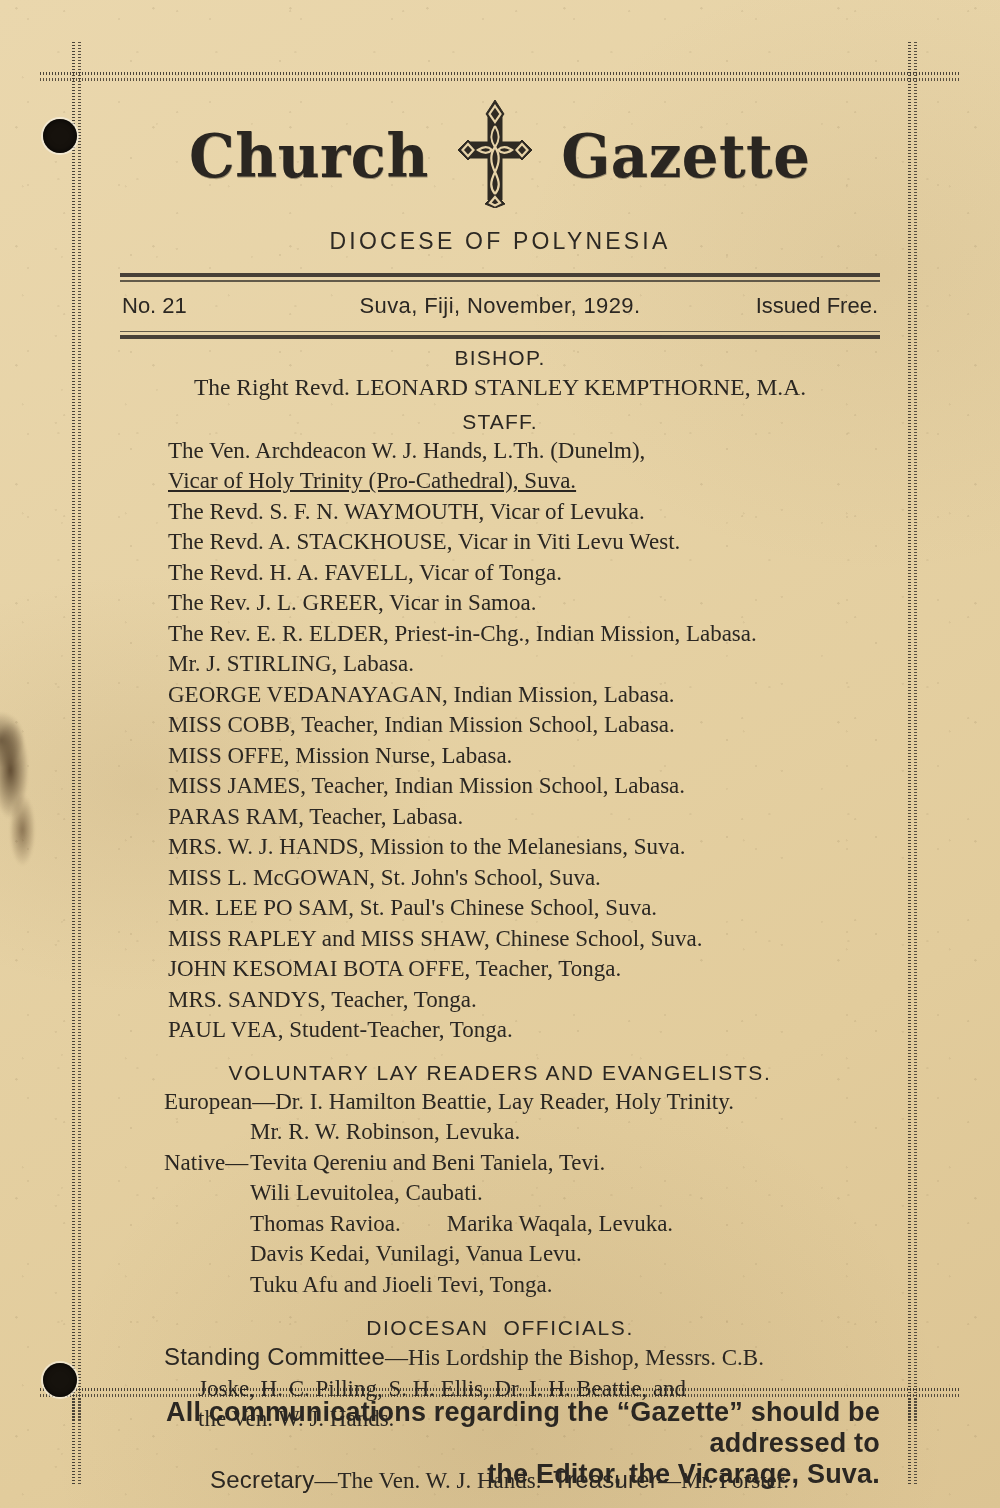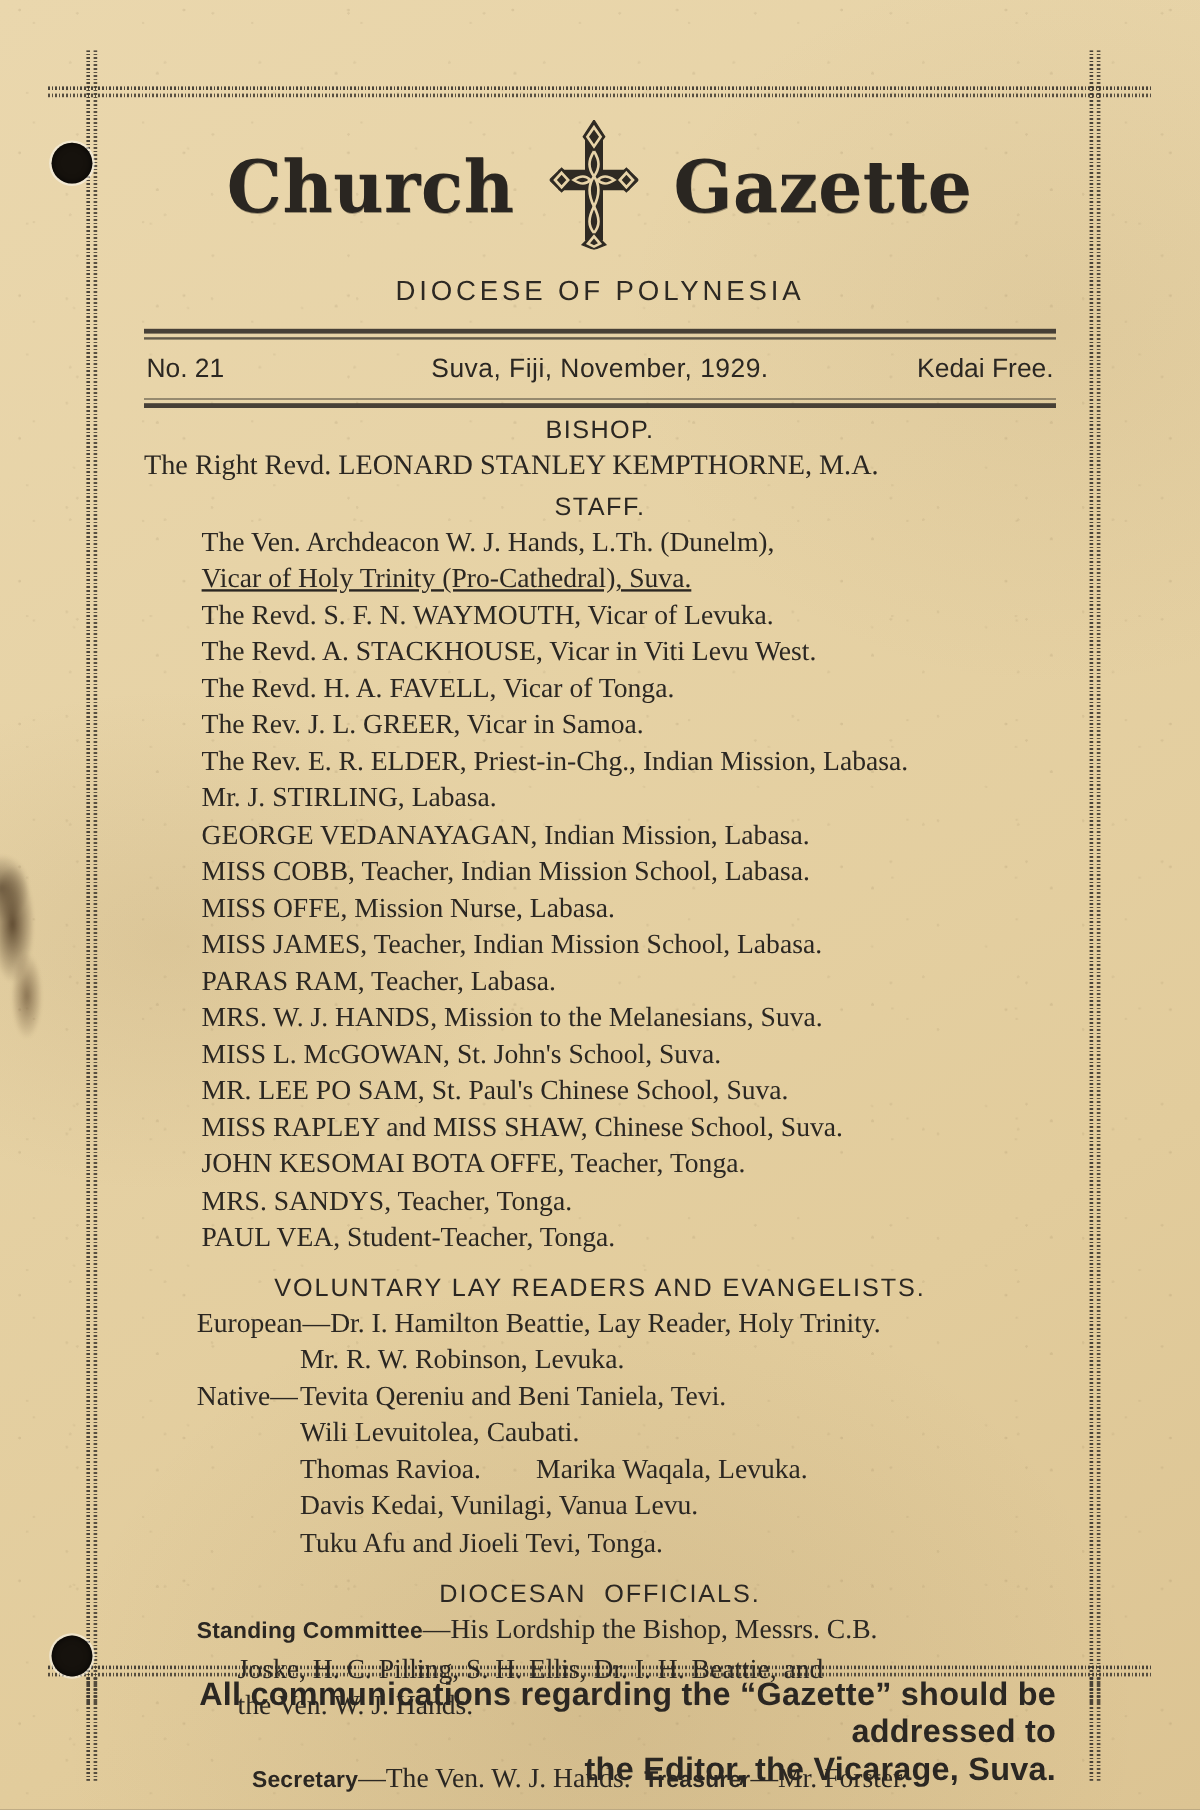--- a/index.html
+++ b/index.html
@@ -159,29 +159,29 @@
   .section-head.wide { letter-spacing: 1.6px; font-size: 21px; margin-top: 15px; }
   .section-head.officials { letter-spacing: 1.6px; margin-top: 16px; }
 
   .line {
     font-family: "Liberation Serif", serif;
     font-size: 23px;
     line-height: 30.5px;
     color: #2b2722;
     white-space: nowrap;
   }
-  .line.center { text-align: left; }
+  .line.center { text-align: center; }
   .line.i1 { padding-left: 48px; }
   .line.i2 { padding-left: 130px; }
   .line.i3 { padding-left: 168px; text-decoration: underline; }
   .line.i4 { padding-left: 44px; }
   .lead {
     font-family: "Liberation Sans", sans-serif;
-    font-size: 19px;
-    font-weight: 700;
+    font-size: 24px;
+    font-weight: 400;
     letter-spacing: .2px;
   }
   .staff-list .line { padding-left: 48px; }
   .bishop-line { text-align: center; font-size: 23.5px; }
 
   .ro { display: inline-block; }
 
   
   .notice {
     position: absolute;
@@ -253,21 +253,21 @@
 
     <div style="margin-top:18px">
       <div class="rule-thick"></div>
       <div class="rule-gap"></div>
       <div class="rule-thin"></div>
     </div>
 
     <div class="issue-bar">
       <span class="issue-no">No. 21</span>
       <span class="issue-mid">Suva, Fiji, November, 1929.</span>
-      <span class="issue-free">Kedai Free.</span>
+      <span class="issue-free">Issued Free.</span>
     </div>
 
     <div>
       <div class="rule-thin"></div>
       <div class="rule-gap"></div>
       <div class="rule-thick"></div>
     </div>
 
     <div class="section-head">BISHOP.</div>
     <div class="line center bishop-line">The Right Revd. LEONARD STANLEY KEMPTHORNE, M.A.</div>

